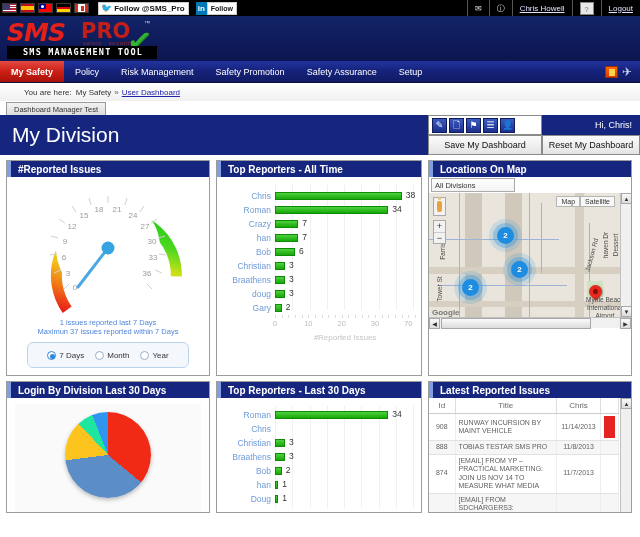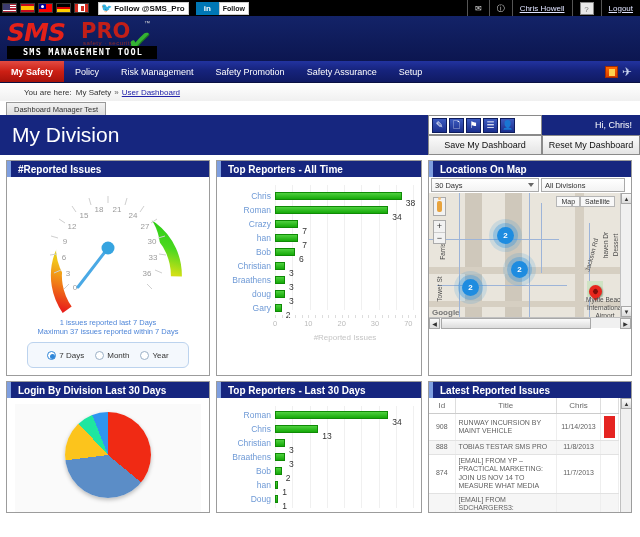--- a/index.html
+++ b/index.html
@@ -26,21 +26,21 @@
   .flag-de { background:linear-gradient(to bottom,#000 0 33%,#d00 33% 66%,#ffce00 66% 100%); }
   .flag-ca { background:linear-gradient(to right,#d52b1e 0 25%,#fff 25% 75%,#d52b1e 75% 100%); }
   .flag-ca::after{content:"";position:absolute;left:6px;top:2px;width:3px;height:5px;background:#d52b1e;}
 
   .tw-follow {
     background:#fff; border:1px solid #ccc; height:13px; display:flex; align-items:center;
     padding:0 3px 0 2px; font-size:8px; color:#111; font-weight:bold; gap:2px; margin-left:6px;
   }
   .tw-bird { color:#1da1f2; font-size:9px; line-height:1; }
   .li-follow { display:flex; align-items:center; height:13px; margin-left:4px; }
-  .li-badge { background:#0077b5; color:#fff; font-size:8px; font-weight:bold; padding:0 8px; height:13px; display:flex; align-items:center;}
+  .li-badge { background:#0077b5; color:#fff; font-size:8px; font-weight:bold; padding:0 2px; height:13px; display:flex; align-items:center;}
   .li-btn { background:#fff; border:1px solid #ccc; font-size:7px; color:#111; padding:0 3px; height:13px; display:flex; align-items:center; font-weight:bold;}
 
   .topbar-right { position:absolute; right:0; top:0; height:16px; display:flex; align-items:center; }
   .tb-cell { height:16px; display:flex; align-items:center; padding:0 7px; border-left:1px solid #555; color:#ddd; font-size:8px; }
   .tb-cell a { color:#dfe3ff; text-decoration:underline; font-size:8px; }
   .tb-avatar { width:14px; height:13px; background:#e8e8e8; border:1px solid #888; font-size:8px; color:#777; text-align:center; line-height:13px;}
 
   
   .logoband { height:45px; background:#0d1a5c; position:relative;
       background:linear-gradient(to bottom,#132368 0%,#0c1650 100%); }
@@ -120,21 +120,21 @@
   .rdo.on { border-color:#2f86d8; }
   .rdo.on::after { content:""; position:absolute; left:2px; top:2px; width:5px; height:5px; border-radius:50%; background:#2f86d8;}
 
   
   .barchart { padding:12px 6px 2px 2px; position:relative; }
   .brow { display:flex; align-items:center; height:14px; font-size:8.5px;}
   .blabel { width:56px; text-align:right; padding-right:4px; color:#6f9ad6; font-size:8.5px; white-space:nowrap;}
   .btrack { flex:1; position:relative; height:14px; }
   .bbar { height:8px; margin-top:3px; background:linear-gradient(to bottom,#4fd13f,#15a908);
       border:1px solid #0f8a05; }
-  .bval { position:absolute; top:9px; font-size:8.5px; color:#333; }
+  .bval { position:absolute; top:1px; font-size:8.5px; color:#333; }
   .baxis { display:flex; margin-left:56px; position:relative; height:22px; }
   .tickmark { position:absolute; top:0; width:1px; height:3px; background:#ddd;}
   .ticklabel { position:absolute; top:4px; font-size:7.5px; color:#bbb; transform:translateX(-50%); }
   .axis-title { text-align:center; font-size:8px; color:#c4c4c4; margin-left:56px; margin-top:11px;}
   .gridline { position:absolute; top:0; bottom:0; width:1px; background:#f0f0f0;}
 
   
   .map-ctrls { height:16px; display:flex; gap:2px; padding:1px 1px 1px 2px; background:#fff; }
   .mc-sel { height:14px; background:linear-gradient(to bottom,#fff,#f3f3f3); border:1px solid #aaa;
       font-size:7.5px; color:#333; display:flex; align-items:center; padding:0 3px; position:relative;}
@@ -470,24 +470,20 @@
               <div class="axis-title" style="margin-top: -4px;">#Reported Issues</div>
             </div>
         </div>
       </div>
 
       <div class="panel p3">
         <div class="panel-hd">Locations On Map</div>
         <div class="panel-body" style="height:198px;">
 
           <div class="map-ctrls">
-            <div class="mc-sel mc-1">
-              <span>30 Days</span>
-              <span class="caret"></span>
-            </div>
             <div class="mc-sel mc-2">
               <span>All Divisions</span>
             </div>
           </div>
 
           <div class="mapbox">
 
             <div class="runway" style="left:36px;top:0;width:17px;height:124px;"></div>
             <div class="runway" style="left:76px;top:0;width:17px;height:124px;"></div>
             <div class="road" style="left:0;top:74px;width:200px;height:7px;"></div>
@@ -571,24 +567,20 @@
               </div>
               <div class="brow">
                 <div class="blabel">Roman</div>
                 <div class="btrack">
                   <div class="bbar" style="width: 80.9524%;"></div>
                   <span class="bval" style="left: calc(80.9524% + 4px);">34</span>
                 </div>
               </div>
               <div class="brow">
                 <div class="blabel">Chris</div>
-                <div class="btrack">
-                  <div class="bbar" style="width: 30.9524%;"></div>
-                  <span class="bval" style="left: calc(30.9524% + 4px);">13</span>
-                </div>
               </div>
               <div class="brow">
                 <div class="blabel">Christian</div>
                 <div class="btrack">
                   <div class="bbar" style="width: 7.14286%;"></div>
                   <span class="bval" style="left: calc(7.14286% + 4px);">3</span>
                 </div>
               </div>
               <div class="brow">
                 <div class="blabel">Braathens</div>

